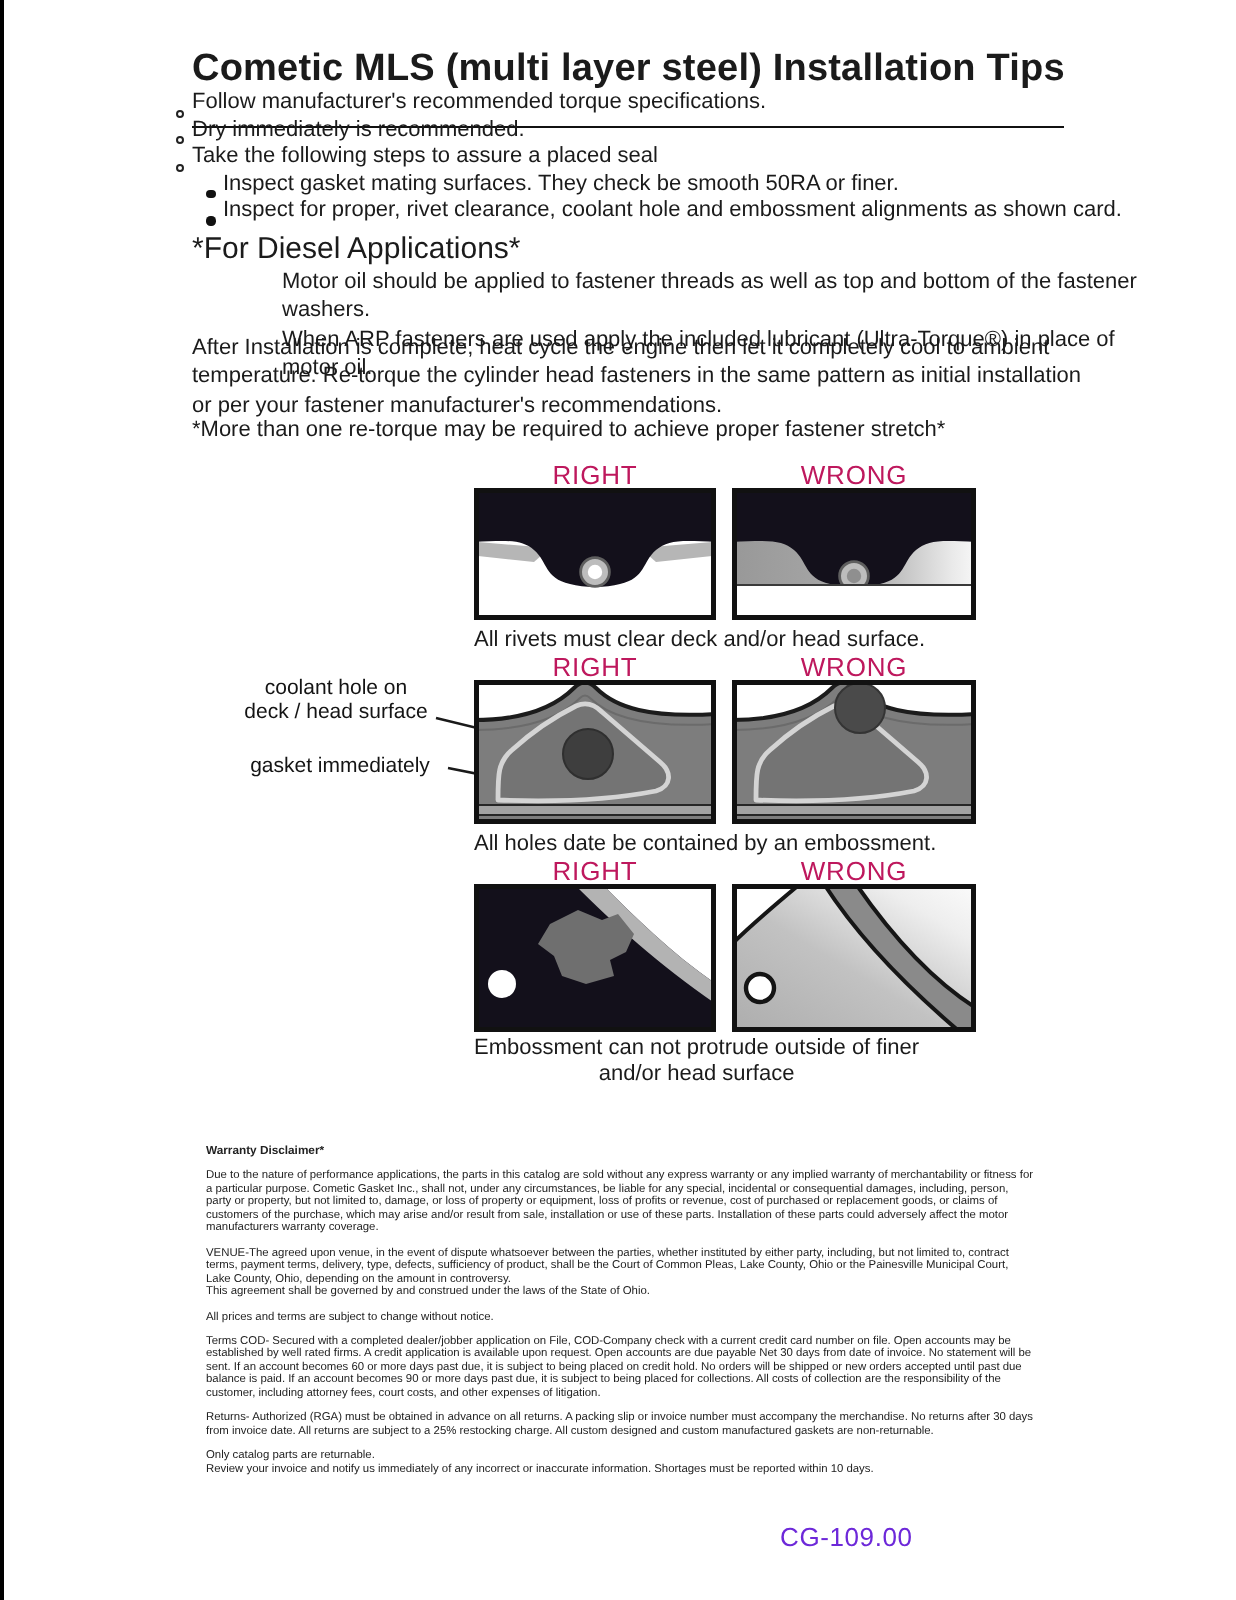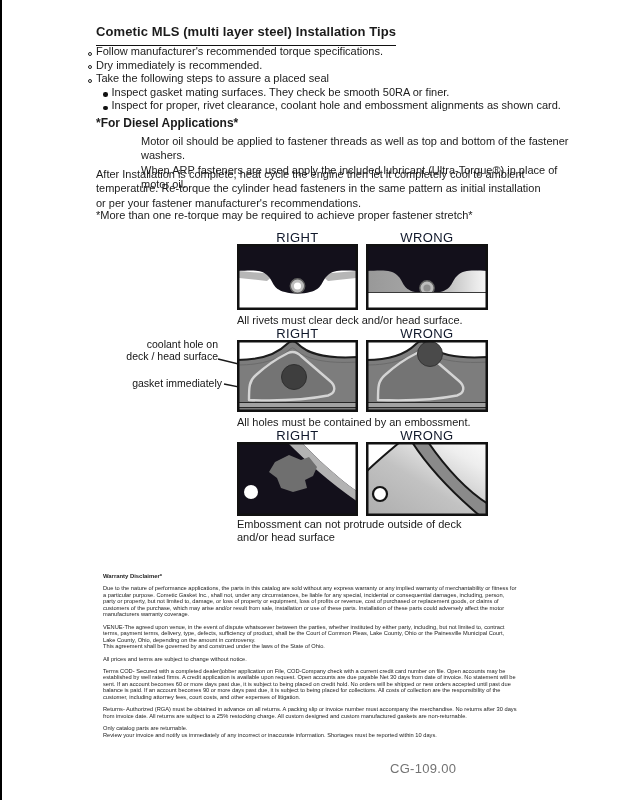--- a/index.html
+++ b/index.html
@@ -4,46 +4,46 @@
 <style>
   * { margin:0; padding:0; box-sizing:border-box; }
   html,body { background:#fff; }
   .page {
     position:relative; width:618px; height:800px; background:#ffffff;
     font-family:"Liberation Sans", sans-serif; color:#1b1b1b; overflow:hidden;
   }
   .scan-edge { position:absolute; left:0; top:0; width:2px; height:800px; background:#000; }
 
   .title {
-    position:absolute; left:96px; top:24px; font-size:13px; font-weight:bold;
-    border-bottom:1.5px solid #111; padding-bottom:6px; letter-spacing:.1px;
+    position:absolute; left:96px; top:24px; font-size:19px; font-weight:bold;
+    border-bottom:1.5px solid #111; padding-bottom:17px; letter-spacing:.1px;
   }
   .bullets { position:absolute; left:88px; top:45px; font-size:11px; }
-  .b-row { display:flex; align-items:center; line-height:13.6px; }
+  .b-row { display:flex; align-items:flex-end; line-height:13.6px; }
   .b-row.sub { margin-left:15px; }
   .b-marker { width:4px; height:4px; border:1px solid #222; border-radius:50%; margin:4px 4px 0 0; flex:0 0 auto; }
   .sb-marker { width:4.5px; height:4.5px; background:#111; border-radius:50%; margin:4px 4px 0 0; flex:0 0 auto; }
 
-  .diesel-heading { position:absolute; left:96px; top:116px; font-size:12px; font-weight:bold; }
+  .diesel-heading { position:absolute; left:96px; top:116px; font-size:15px; font-weight:normal; }
   .para { position:absolute; left:96px; width:445px; font-size:11px; line-height:14.3px; white-space:pre-line; }
   .p1 { top:134px;margin-left:45px; }
   .p2 { top:167px; }
   .pnote { top:208px; }
 
-  .dg-label { position:absolute; width:121px; text-align:center; font-size:13px; letter-spacing:.4px; color:#0f172a; }
-  .dg-caption { position:absolute; left:237px; font-size:11px; line-height:13px; white-space:pre-line; }
+  .dg-label { position:absolute; width:121px; text-align:center; font-size:13px; letter-spacing:.4px; color:#be185d; }
+  .dg-caption { position:absolute; left:237px; font-size:11px; line-height:13px; white-space:pre-line;text-align:center; }
   .panel { position:absolute; display:block; }
-  .side-label { position:absolute; text-align:right; font-size:10.5px; line-height:11.5px; white-space:pre-line; color:#141414; }
+  .side-label { position:absolute; text-align:center; font-size:10.5px; line-height:11.5px; white-space:pre-line; color:#141414; }
   .pointer-lines { position:absolute; left:120px; top:340px; }
 
   .disclaimer { position:absolute; left:103px; top:573px; width:415px; font-size:5.7px; line-height:6.45px; color:#222; }
   .disclaimer .d-head { font-weight:bold; font-size:5.9px; margin-bottom:6px; }
   .disclaimer p { margin-bottom:6px; white-space:pre-line; }
 
-  .footer-code { position:absolute; left:390px; top:761px; font-size:13px; color:#737373; letter-spacing:.3px; }
+  .footer-code { position:absolute; left:390px; top:761px; font-size:13px; color:#6d28d9; letter-spacing:.3px; }
 </style>
 </head>
 <body>
 
 <div class="page">
   <div class="scan-edge"></div>
 
   <div class="title">Cometic MLS (multi layer steel) Installation Tips</div>
 
   <div class="bullets">
@@ -142,21 +142,21 @@
     <path d="M0,20 C24,20 40,14 50,4 Q55.5,-1.5 61,4 C71,14 88,19 122,17" fill="none" stroke="#1c1c1c" stroke-width="2"></path>
     <path d="M0,25 C26,25 43,19 53,9 Q55.5,6.5 58,9 C68,19 88,24 122,22" fill="none" stroke="#6b6b6b" stroke-width="1"></path>
     <path d="M12,60 C12,47 12,41 19,35 C30,25 43,17 51,13 C55.5,11 60,12 64,16 L93,41 C99,46 99,53 91,55.5 C68,60 38,61 12,60 Z" fill="#747474" stroke="#d4d4d4" stroke-width="2.4" stroke-linejoin="round"></path>
     <circle cx="64" cy="14" r="12.5" fill="#4a4a4a" stroke="#343434" stroke-width="1"></circle>
     <rect x="0" y="62.5" width="122" height="5" fill="#a2a2a2"></rect>
     <line x1="0" y1="62.5" x2="122" y2="62.5" stroke="#262626" stroke-width="1"></line>
     <line x1="0" y1="67.5" x2="122" y2="67.5" stroke="#262626" stroke-width="1"></line>
     <rect x="1.25" y="1.25" width="119.5" height="69.5" fill="none" stroke="#111" stroke-width="2.5"></rect>
   </svg>
 
-  <div class="dg-caption" style="top:416px;">All holes must be contained by an embossment.</div>
+  <div class="dg-caption" style="top:416px;">All holes date be contained by an embossment.</div>
 
   <div class="dg-label" style="left:237px; top:428px;">RIGHT</div>
   <div class="dg-label" style="left:366px; top:428px; width:122px;">WRONG</div>
 
   <svg class="panel" style="left:237px; top:442px;" width="121" height="74" viewBox="0 0 121 74">
     <rect x="0" y="0" width="121" height="74" fill="#ffffff"></rect>
     <path d="M0,0 L64,0 C80,16 98,34 121,50 L121,74 L0,74 Z" fill="#13101b"></path>
     <path d="M64,0 L50,0 C70,20 92,40 121,60 L121,50 C98,34 80,16 64,0 Z" fill="#b3b3b3"></path>
     <path d="M38,20 L52,13 L64,18 L72,15 L80,25 L76,34 L68,38 L70,46 L56,50 L44,46 L40,36 L32,30 Z" fill="#6f6f6f"></path>
     <circle cx="14" cy="50" r="7" fill="#ffffff"></circle>
@@ -173,21 +173,21 @@
       </linearGradient>
     </defs>
     <rect x="0" y="0" width="122" height="74" fill="url(#g2)"></rect>
     <path d="M46,0 L62,0 C80,26 100,48 122,62 L122,74 L114,74 C88,52 64,28 46,0 Z" fill="#8a8a8a" stroke="#161616" stroke-width="2"></path>
     <path d="M0,0 L34,0 C22,10 10,20 0,30 Z" fill="#ffffff"></path>
     <path d="M34,0 C22,10 10,20 0,30" fill="none" stroke="#161616" stroke-width="2"></path>
     <circle cx="14" cy="52" r="7" fill="#ffffff" stroke="#141414" stroke-width="2.2"></circle>
     <rect x="1.25" y="1.25" width="119.5" height="71.5" fill="none" stroke="#111" stroke-width="2.5"></rect>
   </svg>
 
-  <div class="dg-caption" style="top:518px;">Embossment can not protrude outside of deck
+  <div class="dg-caption" style="top:518px;">Embossment can not protrude outside of finer
 and/or head surface</div>
 
   <div class="disclaimer">
     <div class="d-head">Warranty Disclaimer*</div>
     <p>Due to the nature of performance applications, the parts in this catalog are sold without any express warranty or any implied warranty of merchantability or fitness for a particular purpose.  Cometic Gasket Inc., shall not, under any circumstances, be liable for any special, incidental or consequential damages, including, person, party or property, but not limited to, damage, or loss of property or equipment, loss of profits or revenue, cost of purchased or replacement goods, or claims of customers of the purchase, which may arise and/or result from sale, installation or use of these parts.  Installation of these parts could adversely affect the motor manufacturers warranty coverage.</p>
     <p>VENUE-The agreed upon venue, in the event of dispute whatsoever between the parties, whether instituted by either party, including, but not limited to, contract terms, payment terms, delivery, type, defects, sufficiency of product, shall be the Court of Common Pleas, Lake County, Ohio or the Painesville Municipal Court, Lake County, Ohio, depending on the amount in controversy.
 This agreement shall be governed by and construed under the laws of the State of Ohio.</p>
     <p>All prices and terms are subject to change without notice.</p>
     <p>Terms COD- Secured with a completed dealer/jobber application on File, COD-Company check with a current credit card number on file.  Open accounts may be established by well rated firms.  A credit application is available upon request.  Open accounts are due payable Net 30 days from date of invoice.  No statement will be sent.  If an account becomes 60 or more days past due, it is subject to being placed on credit hold.  No orders will be shipped or new orders accepted until past due balance is paid.  If an account becomes 90 or more days past due, it is subject to being placed for collections.  All costs of collection are the responsibility of the customer, including attorney fees, court costs, and other expenses of litigation.</p>
     <p>Returns- Authorized (RGA) must be obtained in advance on all returns.  A packing slip or invoice number must accompany the merchandise.  No returns after 30 days from invoice date.  All returns are subject to a 25% restocking charge.  All custom designed and custom manufactured gaskets are non-returnable.</p>

